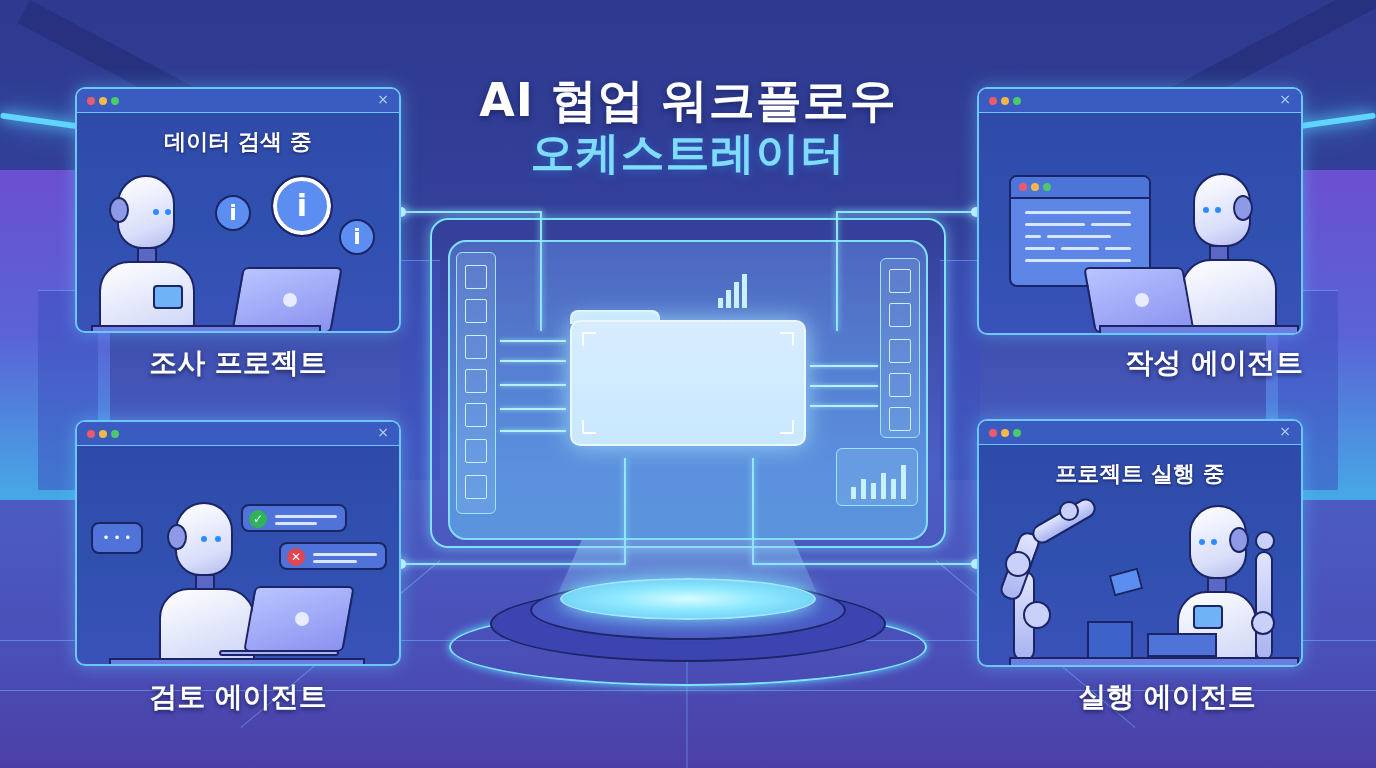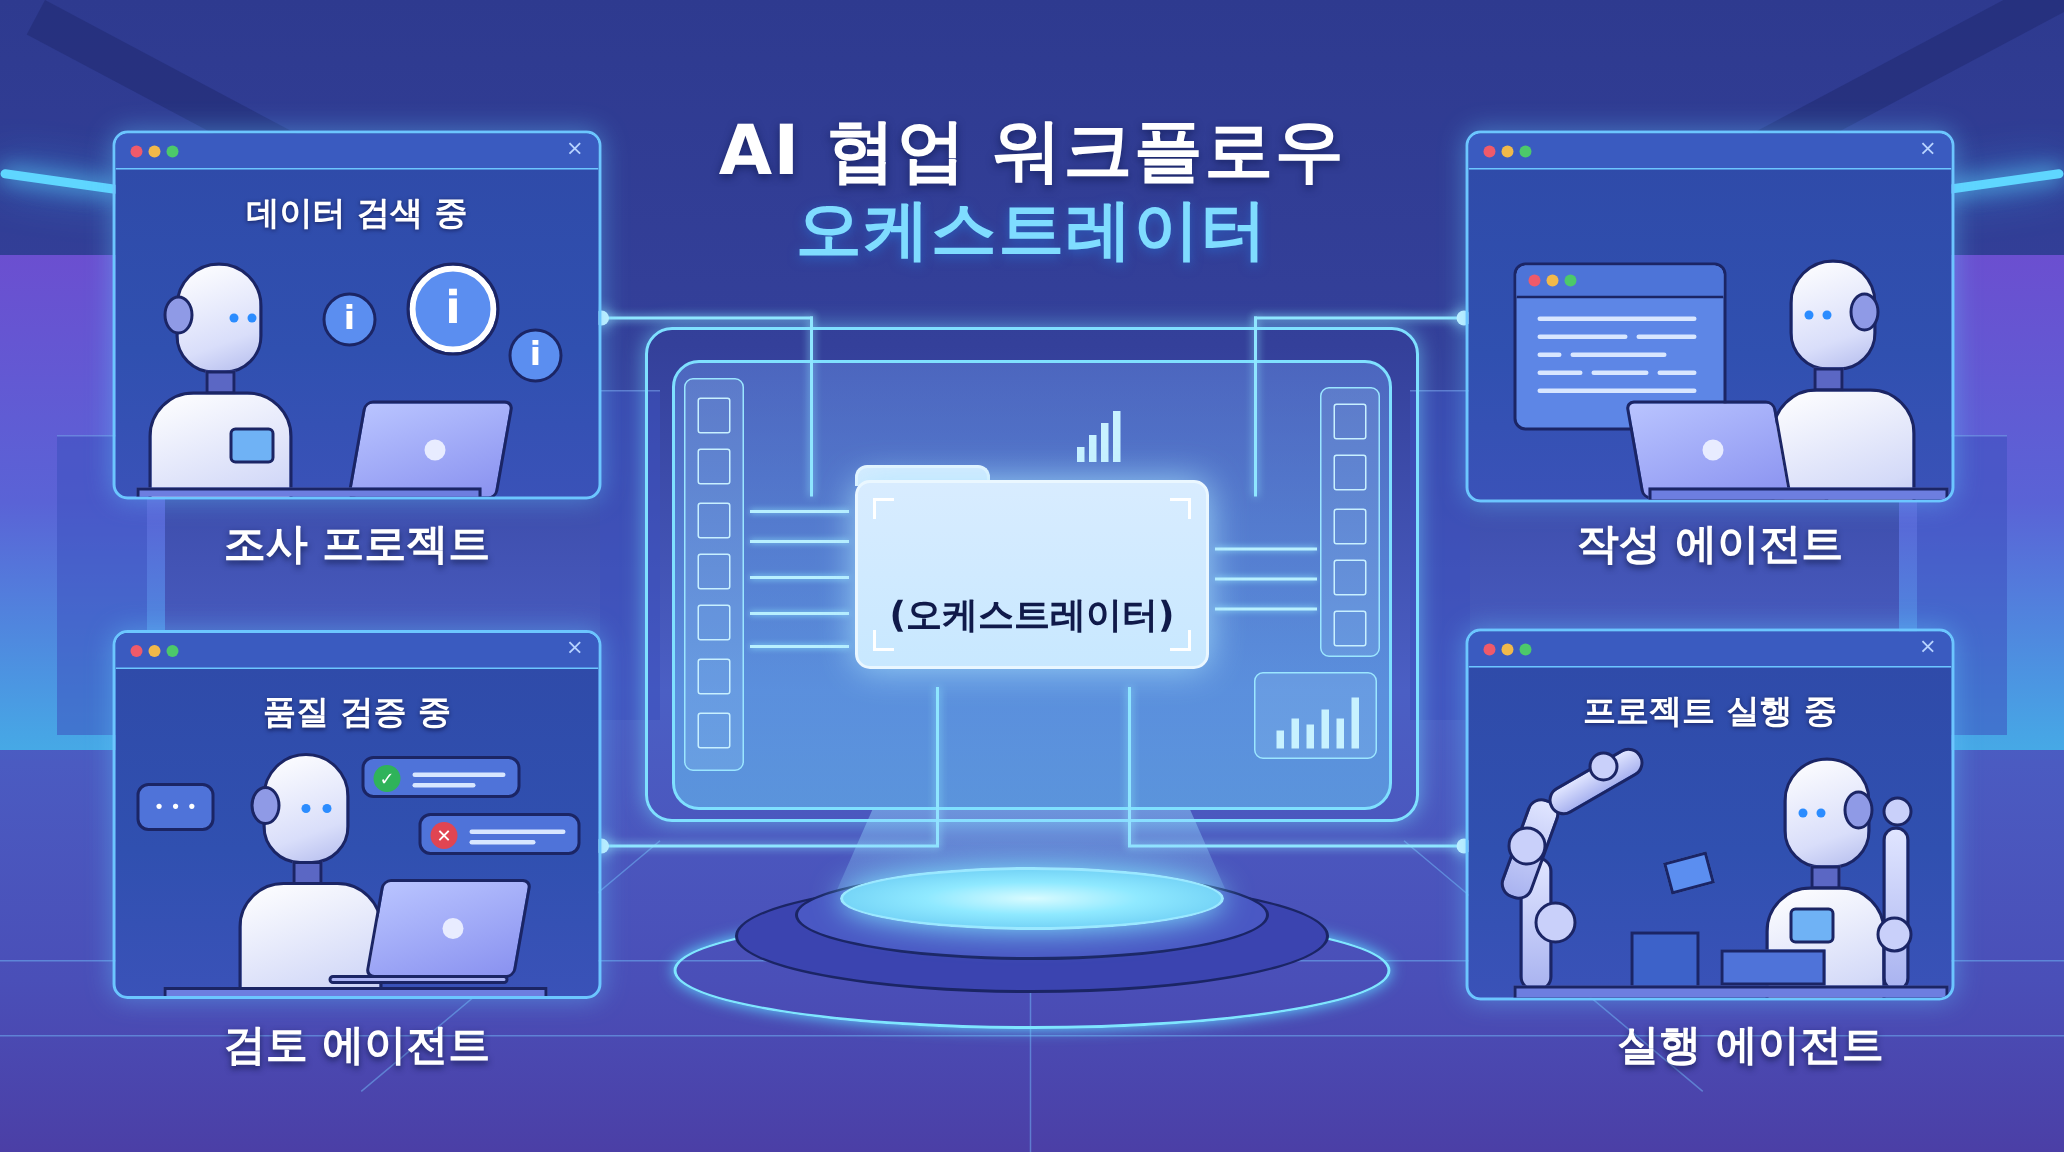--- a/index.html
+++ b/index.html
@@ -166,21 +166,20 @@
   <div class="bar" style="left:54px;height:20px;bottom:6px;"></div>
   <div class="bar" style="left:64px;height:34px;bottom:6px;"></div>
 </div>
 
 <div class="main-tab"></div>
 <div class="main-card">
   <div class="corner" style="left:10px;top:10px;border-width:2px 0 0 2px;"></div>
   <div class="corner" style="right:10px;top:10px;border-width:2px 2px 0 0;"></div>
   <div class="corner" style="left:10px;bottom:10px;border-width:0 0 2px 2px;"></div>
   <div class="corner" style="right:10px;bottom:10px;border-width:0 2px 2px 0;"></div>
-  <div class="main-sub">(오케스트레이터)</div>
 </div>
 
 <div class="connector" style="left:402px;top:211px;width:140px;height:2px;"></div>
 <div class="connector" style="left:540px;top:211px;width:2px;height:120px;"></div>
 <div class="connector" style="left:836px;top:211px;width:140px;height:2px;"></div>
 <div class="connector" style="left:836px;top:211px;width:2px;height:120px;"></div>
 <div class="connector" style="left:402px;top:563px;width:224px;height:2px;"></div>
 <div class="connector" style="left:624px;top:458px;width:2px;height:106px;"></div>
 <div class="connector" style="left:752px;top:563px;width:224px;height:2px;"></div>
 <div class="connector" style="left:752px;top:458px;width:2px;height:106px;"></div>
@@ -224,21 +223,20 @@
 </div>
 <div class="agent-label" style="left:75px;top:344px;">조사 프로젝트</div>
 
 <div class="panel" style="left:75px;top:420px;height:246px;">
   <div class="panel-bar">
     <span class="dot red"></span>
     <span class="dot yellow"></span>
     <span class="dot green"></span>
     <span class="close-x">×</span>
   </div>
-  <div class="panel-status">품질 검증 중</div>
   <div class="bubble-rect" style="left:14px;top:100px;width:52px;height:32px;color:#fff;text-align:center;line-height:28px;font-size:12px;"><span>• • •</span></div>
   <div class="robot" style="left:90px;top:80px;">
     <div class="head" style="left:8px;top:0;"></div>
     <div class="ear" style="left:0px;top:22px;"></div>
     <div class="eye" style="left:34px;top:34px;"></div>
     <div class="eye" style="left:48px;top:34px;"></div>
     <div class="neck" style="left:28px;top:72px;"></div>
     <div class="torso" style="left:-8px;top:86px;"></div>
   </div>
   <div class="bubble-rect" style="left:164px;top:82px;width:106px;height:28px;">
@@ -291,21 +289,21 @@
     <div class="neck" style="left:20px;top:72px;"></div>
     <div class="torso" style="left:-8px;top:86px;"></div>
   </div>
   <div class="laptop" style="left:110px;top:178px;">
     <div class="screen" style="left:0;top:0;transform:skewX(10deg);"></div>
     <div class="logo" style="left:46px;top:26px;"></div>
     <div class="base" style="left:10px;top:64px;"></div>
   </div>
   <div class="desk" style="left:120px;top:236px;width:200px;"></div>
 </div>
-<div class="agent-label" style="left:977px;top:344px;">작성 에이전트</div>
+<div class="agent-label" style="left:977px;top:344px;text-align:right;">작성 에이전트</div>
 
 <div class="panel" style="left:977px;top:419px;height:248px;">
   <div class="panel-bar">
     <span class="dot red"></span>
     <span class="dot yellow"></span>
     <span class="dot green"></span>
     <span class="close-x">×</span>
   </div>
   <div class="panel-status">프로젝트 실행 중</div>
 

